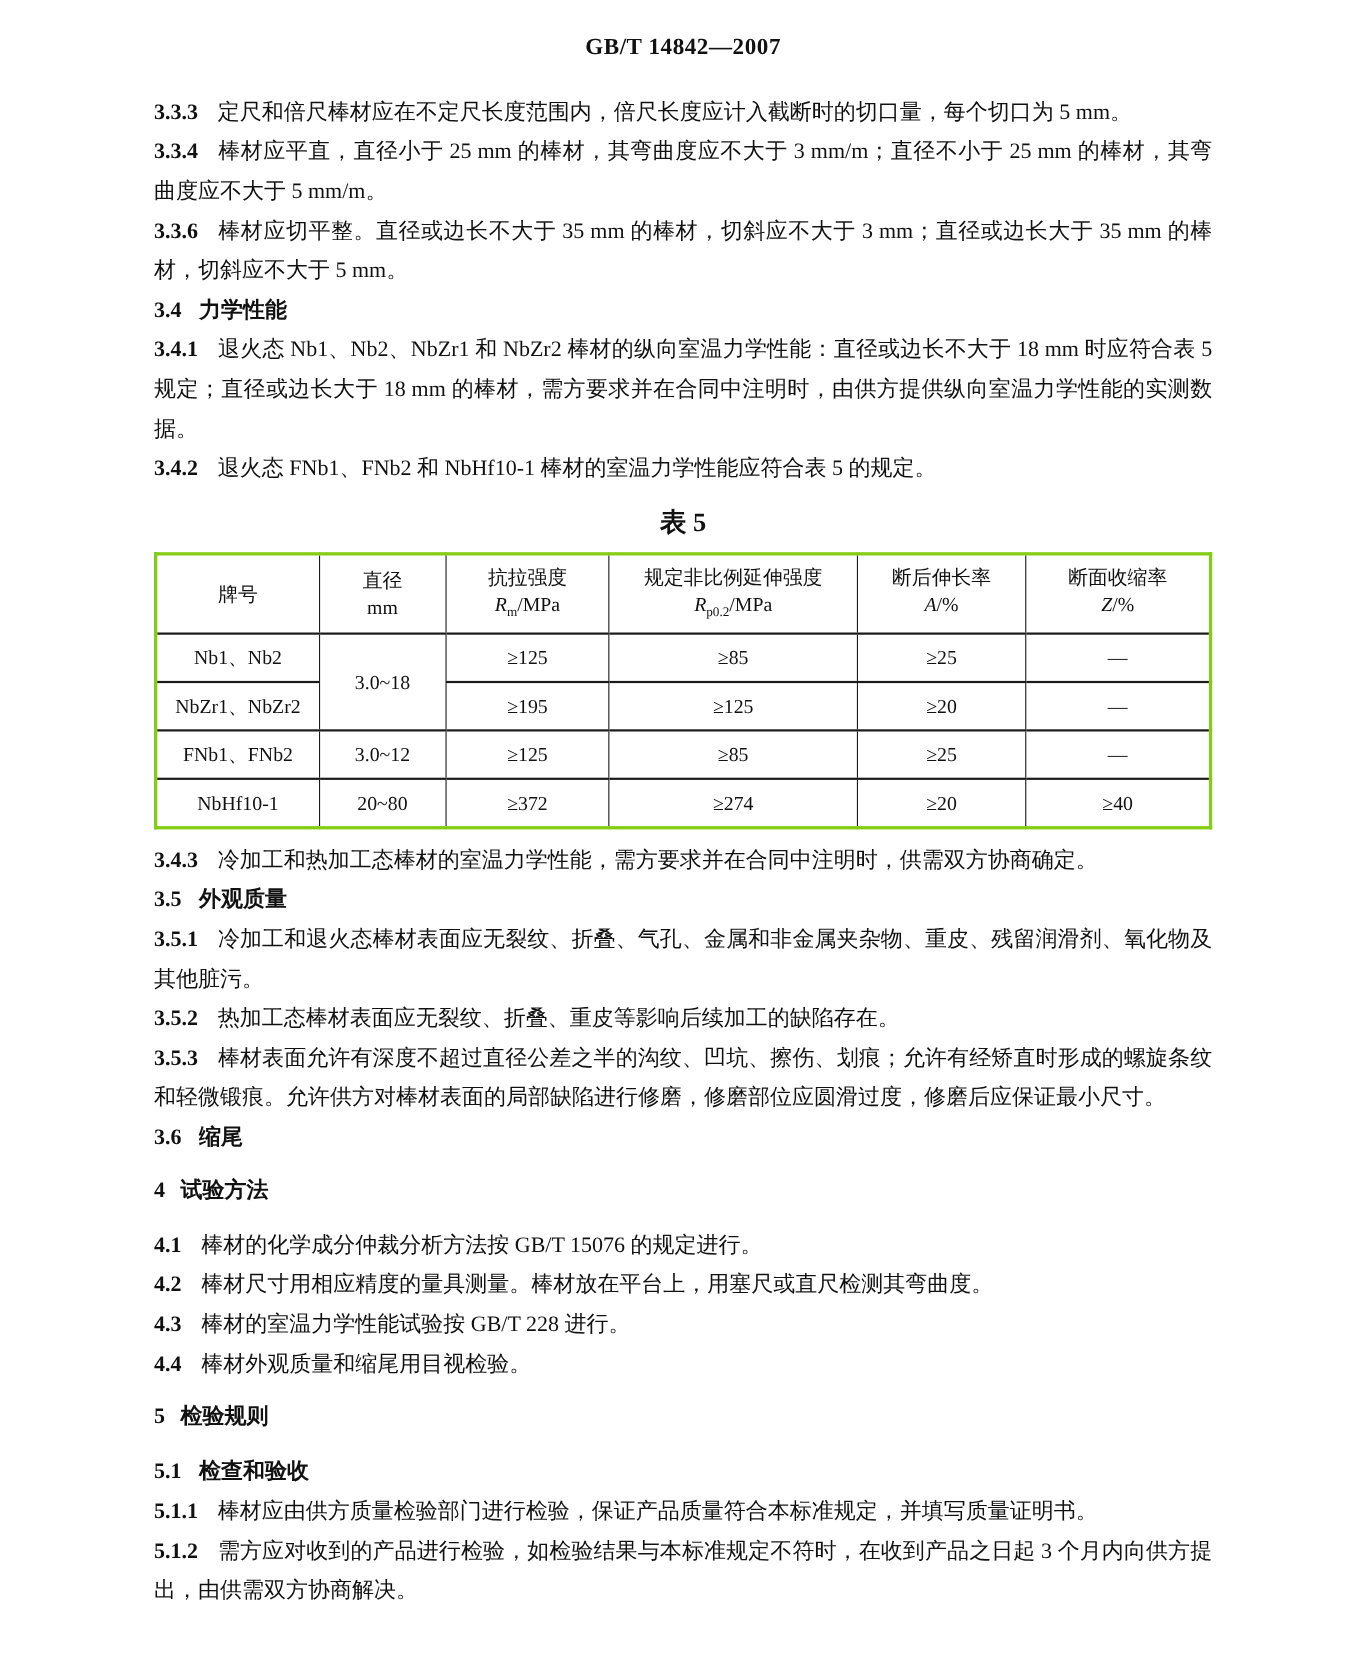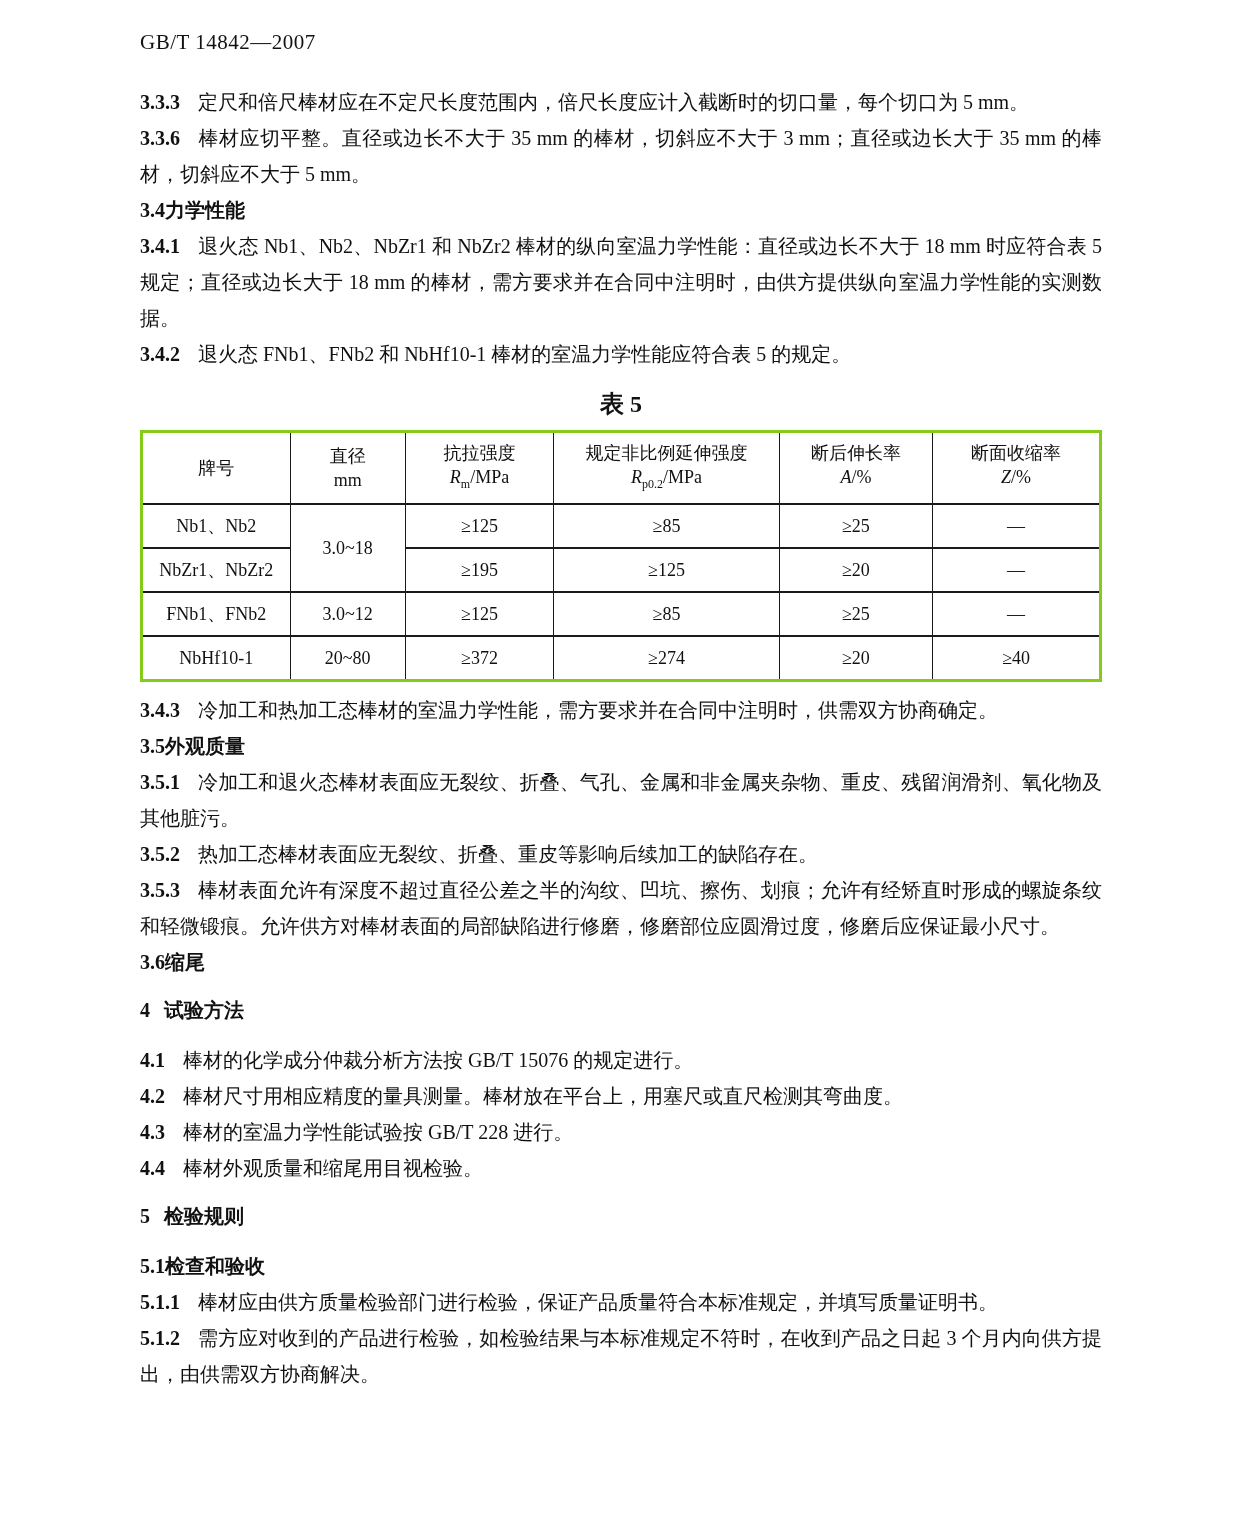--- a/index.html
+++ b/index.html
@@ -9,30 +9,30 @@
     min-height:1523px;
     box-sizing:border-box;
     padding:24px 138px 30px 140px;
     background:#ffffff;
     color:#111;
     font-family:"Liberation Serif","DejaVu Serif",serif;
     font-size:20px;
     line-height:36px;
   }
   .doc-header{
-    text-align:left;
-    font-weight:normal;
+    text-align:center;
+    font-weight:bold;
     font-size:21px;
     letter-spacing:0.5px;
     margin-bottom:24px;
   }
   .para{ text-align:justify; }
   .para .num{ font-weight:bold; margin-right:18px; white-space:nowrap; }
   .para.heading{ font-weight:bold; }
-  .para.heading .num{ margin-right:0; }
+  .para.heading .num{ margin-right:16px; }
   .para.chapter{ font-weight:bold; margin:12px 0 14px 0; }
   .para.chapter .num{ margin-right:14px; }
   .para.indent{ text-indent:40px; }
   .table-caption{
     text-align:center;
     font-weight:bold;
     font-size:24px;
     margin:14px 0 8px 0;
   }
   table.spec-table{
@@ -64,20 +64,21 @@
 <body>
 
 <div class="page">
 
   <div class="doc-header">
     <span>GB/T 14842—2007</span>
   </div>
 
   <div id="paras-top">
       <div class="para clause"><span class="num">3.3.3</span><span class="txt">定尺和倍尺棒材应在不定尺长度范围内，倍尺长度应计入截断时的切口量，每个切口为 5 mm。</span></div>
+      <div class="para clause"><span class="num">3.3.4</span><span class="txt">棒材应平直，直径小于 25 mm 的棒材，其弯曲度应不大于 3 mm/m；直径不小于 25 mm 的棒材，其弯曲度应不大于 5 mm/m。</span></div>
       <div class="para clause"><span class="num">3.3.6</span><span class="txt">棒材应切平整。直径或边长不大于 35 mm 的棒材，切斜应不大于 3 mm；直径或边长大于 35 mm 的棒材，切斜应不大于 5 mm。</span></div>
       <div class="para heading"><span class="num">3.4</span><span class="txt">力学性能</span></div>
       <div class="para clause"><span class="num">3.4.1</span><span class="txt">退火态 Nb1、Nb2、NbZr1 和 NbZr2 棒材的纵向室温力学性能：直径或边长不大于 18 mm 时应符合表 5 规定；直径或边长大于 18 mm 的棒材，需方要求并在合同中注明时，由供方提供纵向室温力学性能的实测数据。</span></div>
       <div class="para clause"><span class="num">3.4.2</span><span class="txt">退火态 FNb1、FNb2 和 NbHf10-1 棒材的室温力学性能应符合表 5 的规定。</span></div>
     </div>
 
   <div class="table-caption">表 5</div>
 
   <table class="spec-table">
     <colgroup>

